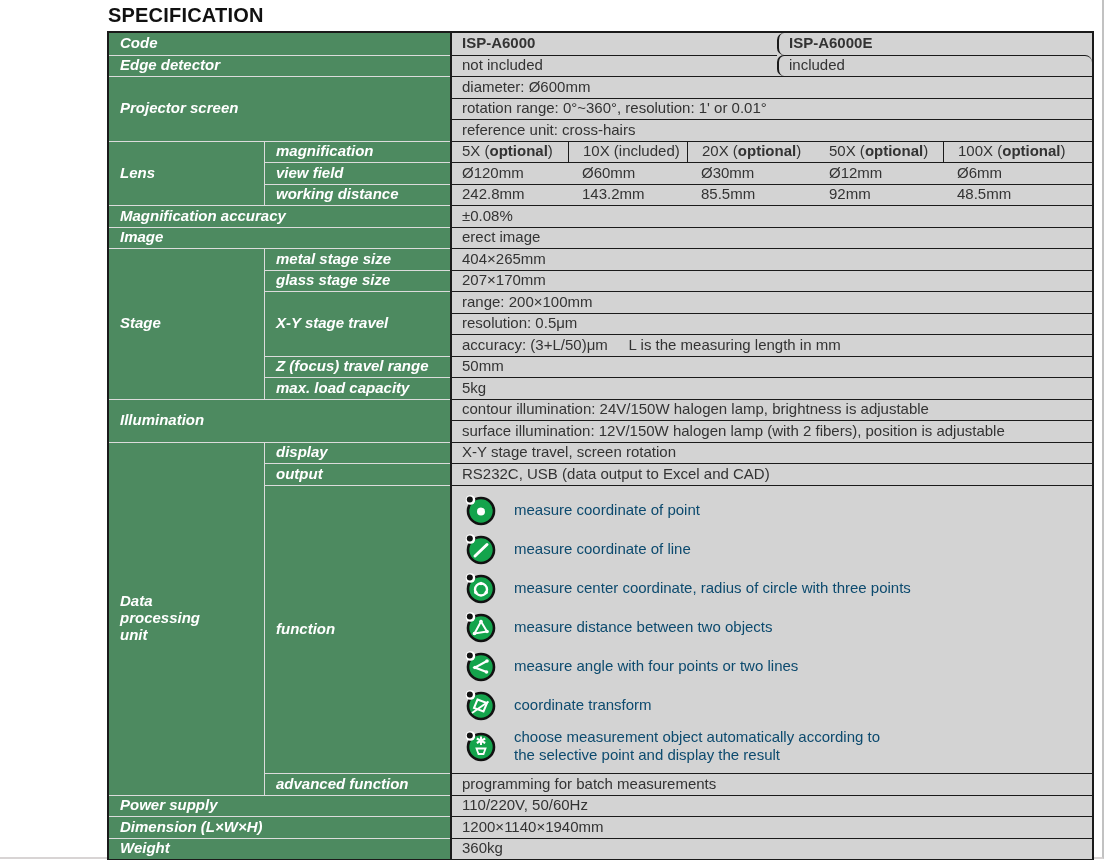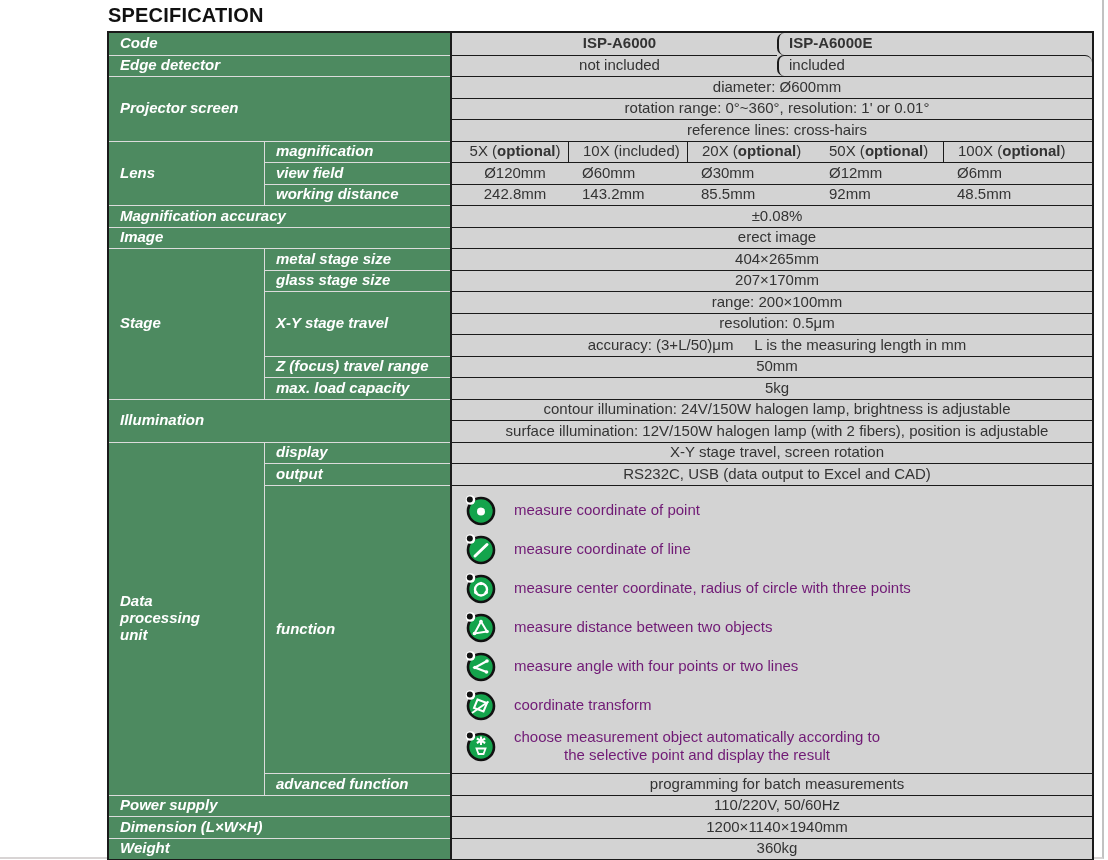--- a/index.html
+++ b/index.html
@@ -29,32 +29,32 @@
     background:#4d8a60;color:#ffffff;font-weight:bold;padding-left:11px;
     border-top:1px solid #dcdcdc;border-left:1px solid #dcdcdc;font-style:italic;
   }
   td.c0{border-left:none;}
   td.rt{border-top:none !important;}
   
   td.v,td.vd,td.vd2,td.vn{
     background:#d3d3d3;color:#333333;padding-left:10px;
     border-top:1px solid #1a1a1a;
   }
-  td.v{border-left:2px solid #1a1a1a;text-align:center;}
+  td.v{border-left:2px solid #1a1a1a;}
   td.vd{border-left:1px solid #1a1a1a;padding-left:14px;}
   td.vd2{border-left:2px solid #1a1a1a;padding-left:10px;border-radius:7px;}
   td.vn{border-left:none;padding-left:14px;}
   td.pre{white-space:pre;}
   td .nb{font-weight:normal;}
   
   td.fn-cell{vertical-align:middle;}
   .fn-list{display:flex;flex-direction:column;justify-content:center;gap:6px;padding:8px 0 8px 2px;}
   .fn-item{display:flex;align-items:center;}
   .fn-icon{width:33px;height:33px;flex:0 0 33px;display:block;}
-  .fn-text{margin-left:17px;white-space:normal;line-height:1.25;color:#701a75;}
+  .fn-text{margin-left:17px;white-space:normal;line-height:1.25;color:#0c4a6e;}
   b{font-weight:bold;}
 </style>
 </head>
 <body>
 
 <div class="page-frame"></div>
 
 <div class="wrap">
   <div class="doc-title">SPECIFICATION</div>
 
@@ -84,21 +84,21 @@
       </tr>
 
       <tr>
         <td class="g c0" colspan="2" rowspan="3">Projector screen</td>
         <td class="v" colspan="6">diameter: Ø600mm</td>
       </tr>
       <tr>
         <td class="v" colspan="6">rotation range: 0°~360°, resolution: 1' or 0.01°</td>
       </tr>
       <tr>
-        <td class="v" colspan="6">reference lines: cross-hairs</td>
+        <td class="v" colspan="6">reference unit: cross-hairs</td>
       </tr>
 
       <tr>
         <td class="g c0" rowspan="3">Lens</td>
         <td class="g">magnification</td>
         <td class="v"><span>5X (</span><b>optional</b><span>)</span></td>
         <td class="vd"><span>10X (</span><span class="nb">included</span><span>)</span></td>
         <td class="vd" colspan="2"><span>20X (</span><b>optional</b><span>)</span></td>
         <td class="vn"><span>50X (</span><b>optional</b><span>)</span></td>
         <td class="vd"><span>100X (</span><b>optional</b><span>)</span></td>

